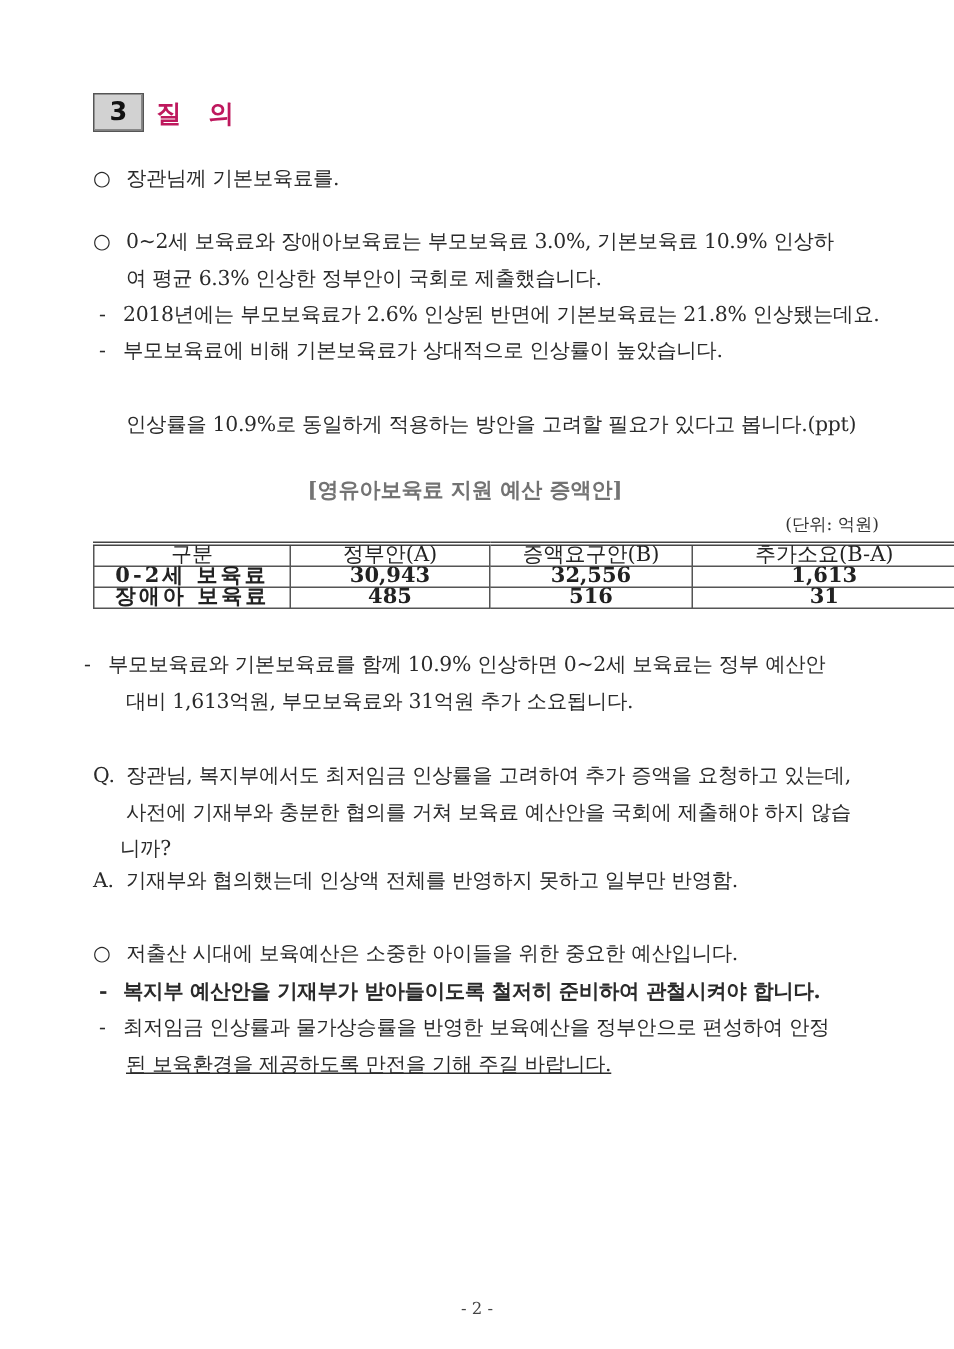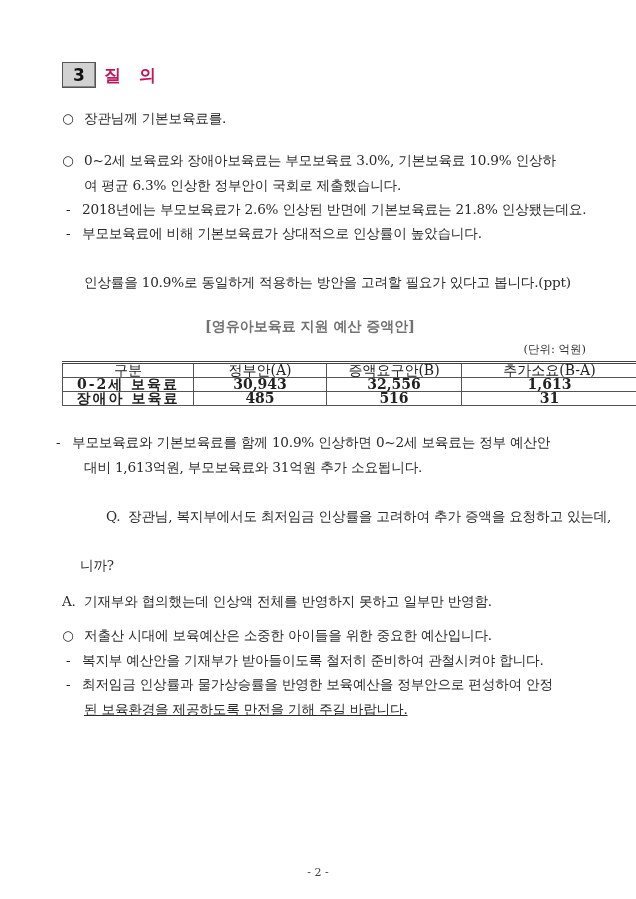--- a/index.html
+++ b/index.html
@@ -166,36 +166,39 @@
     </tbody>
   </table>
 
   <div class="line" style="left:56px; top:434px;">
     <span class="marker" style="width:16px;">-</span><span>부모보육료와 기본보육료를 함께 10.9% 인상하면 0~2세 보육료는 정부 예산안</span>
   </div>
   <div class="line" style="left:84px; top:459px;">
     <span>대비 1,613억원, 부모보육료와 31억원 추가 소요됩니다.</span>
   </div>
 
-  <div class="line" style="left:62px; top:508px;margin-left:44px;">
+  <div class="line" style="left:62px; top:508px;">
     <span class="marker" style="width:22px;">Q.</span><span>장관님, 복지부에서도 최저임금 인상률을 고려하여 추가 증액을 요청하고 있는데,</span>
+  </div>
+  <div class="line" style="left:84px; top:533px;">
+    <span>사전에 기재부와 충분한 협의를 거쳐 보육료 예산안을 국회에 제출해야 하지 않습</span>
   </div>
   <div class="line" style="left:80px; top:557px;">
     <span>니까?</span>
   </div>
 
-  <div class="line" style="left:62px; top:593px;">
+  <div class="line" style="left:62px; top:578px;">
     <span class="marker" style="width:22px;">A.</span><span>기재부와 협의했는데 인상액 전체를 반영하지 못하고 일부만 반영함.</span>
   </div>
 
   <div class="line" style="left:62px; top:627px;">
     <span class="marker" style="width:22px;">○</span><span>저출산 시대에 보육예산은 소중한 아이들을 위한 중요한 예산입니다.</span>
   </div>
 
-  <div class="line" style="left:66px; top:652px;">
+  <div class="line" style="left:66px; top:652px;font-weight:bold;">
     <span class="marker" style="width:16px;">-</span><span>복지부 예산안을 기재부가 받아들이도록 철저히 준비하여 관철시켜야 합니다.</span>
   </div>
 
   <div class="line" style="left:66px; top:676px;">
     <span class="marker" style="width:16px;">-</span><span>최저임금 인상률과 물가상승률을 반영한 보육예산을 정부안으로 편성하여 안정</span>
   </div>
   <div class="line" style="left:84px; top:701px;text-decoration:underline;">
     <span>된 보육환경을 제공하도록 만전을 기해 주길 바랍니다.</span>
   </div>
 

